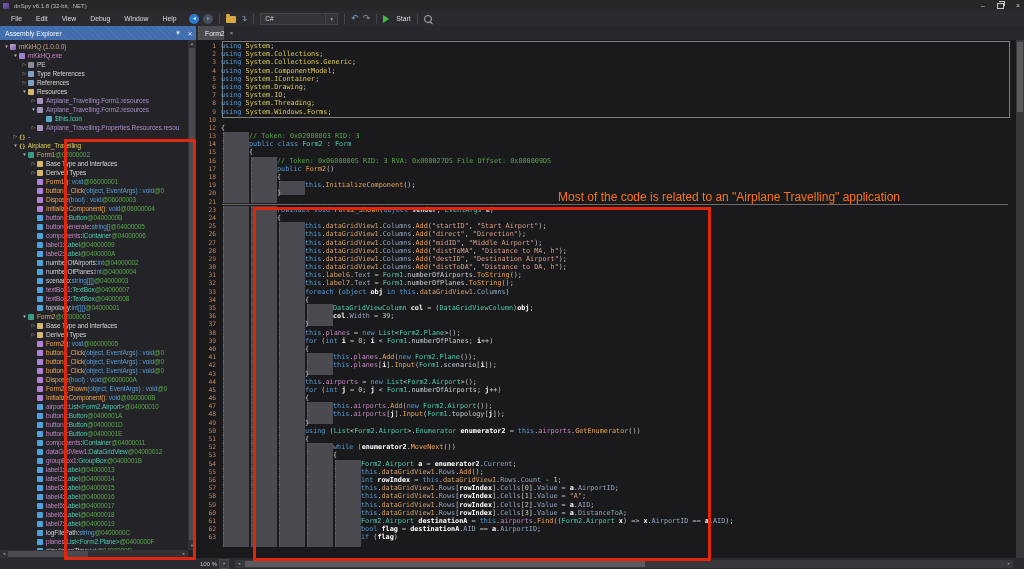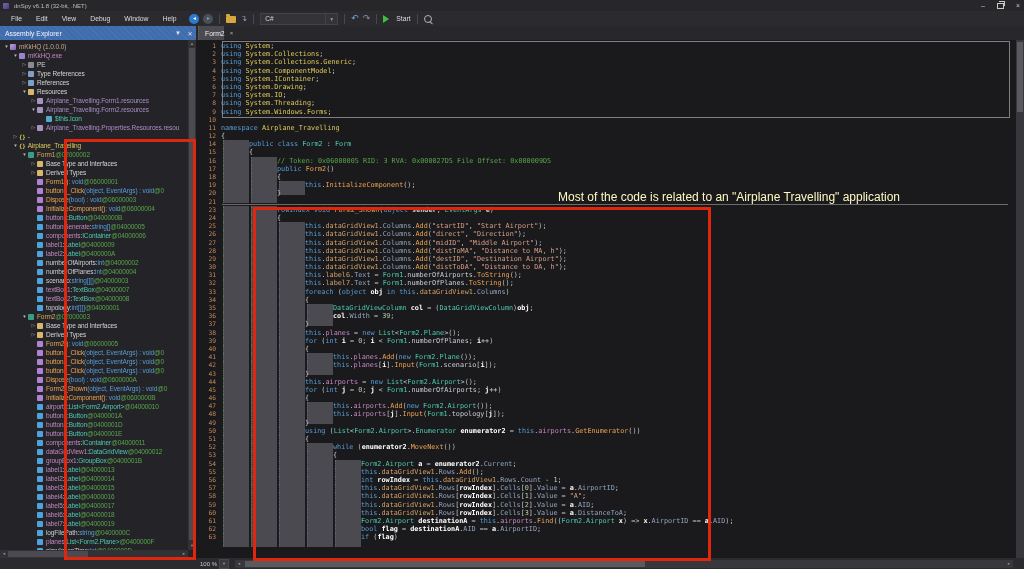--- a/index.html
+++ b/index.html
@@ -100,21 +100,21 @@
   #zoom-ctl .zval{font-size:6px;color:#C8C8C8;}
   #zoom-ctl .zdd{width:8px;height:8px;background:#3A3A3E;border:1px solid #47474D;color:#9A9AA0;
                  font-size:4px;display:flex;align-items:center;justify-content:center;}
   #ed-hscroll{position:relative;margin-left:6px;width:778px;height:8px;background:#38383C;}
   #ed-hscroll .thumb{position:absolute;left:10px;top:1px;width:400px;height:6px;background:#5A5A5E;}
   
   .red-rect{position:absolute;border:3px solid #E0270E;z-index:50;}
   #red-rect-left{left:64px;top:139px;width:126px;height:415px;}
   #red-rect-right{left:253px;top:207px;width:452px;height:348px;}
   #annotation{position:absolute;left:558px;top:190px;width:420px;z-index:50;
-              font-size:12px;color:#fef9c3;font-family:"Liberation Sans",sans-serif;}
+              font-size:12px;color:#f97316;font-family:"Liberation Sans",sans-serif;}
 </style>
 </head>
 <body>
 
 <div id="app">
 
   <div id="titlebar">
     <span id="app-icon"></span>
     <span>dnSpy v6.1.8 (32-bit, .NET)</span>
     <span id="win-controls">
@@ -641,28 +641,27 @@
           <span class="ln">9</span>
           <span class="tk-k">using</span>
           <span class="tk-pl"> </span>
           <span class="tk-ns">System.Windows.Forms</span>
           <span class="tk-pl">;</span>
         </div>
         <div class="cline">
           <span class="ln">10</span>
         </div>
         <div class="cline">
-          <span class="ln">11</span>
-          <span class="tk-k">namespace</span>
-          <span class="tk-pl"> </span>
-          <span class="tk-ns">Airplane_Travelling</span>
-        </div>
-        <div class="cline">
           <span class="ln">12</span>
           <span class="tk-pl">{</span>
+        </div>
+        <div class="cline">
+          <span class="ln">13</span>
+          <span class="tab g0"></span>
+          <span class="tk-c">// Token: 0x02000003 RID: 3</span>
         </div>
         <div class="cline">
           <span class="ln">14</span>
           <span class="tab g0"></span>
           <span class="tk-k">public</span>
           <span class="tk-pl"> </span>
           <span class="tk-k">class</span>
           <span class="tk-pl"> </span>
           <span class="tk-ty">Form2</span>
           <span class="tk-pl"> : </span>

